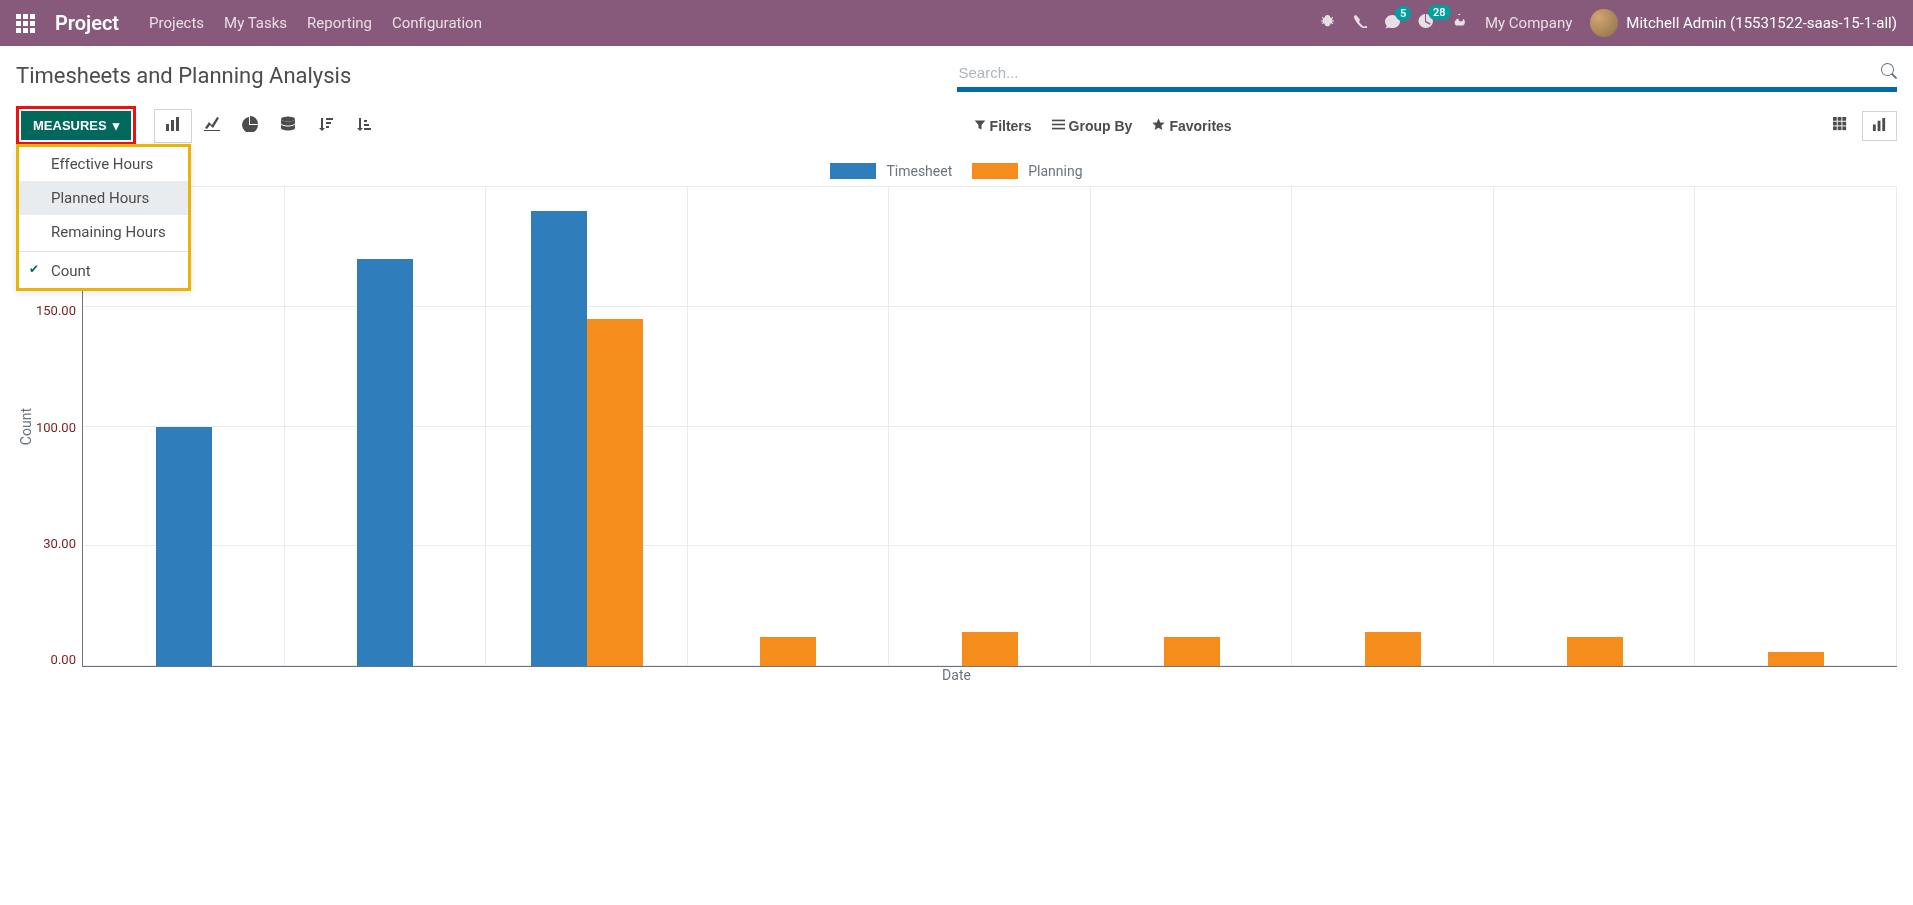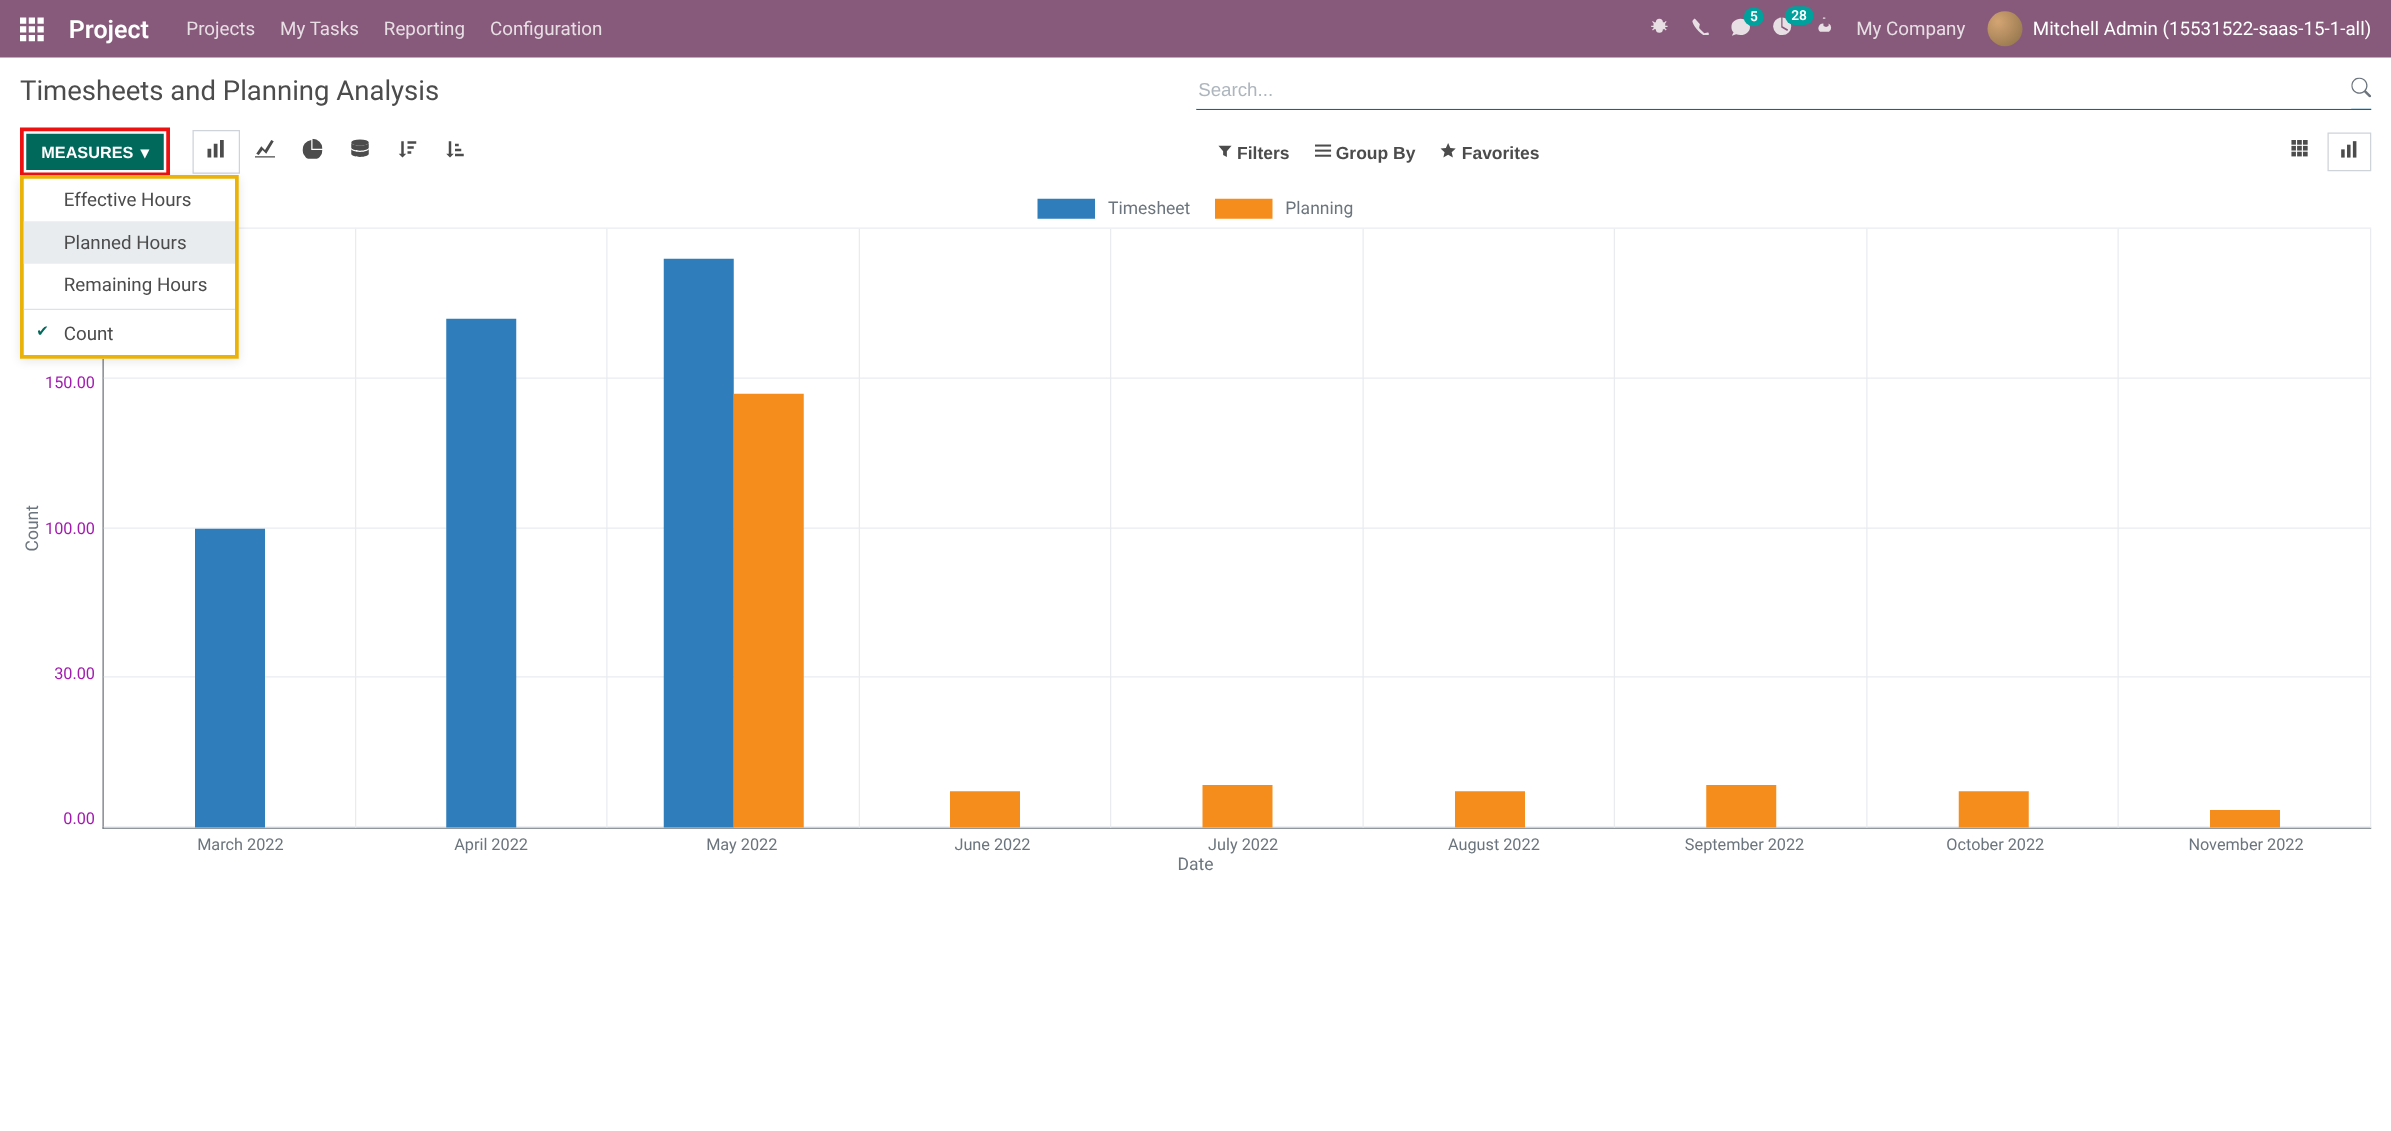--- a/index.html
+++ b/index.html
@@ -23,21 +23,21 @@
   .nav-icon { color: #e8dfe5; cursor: pointer; position: relative; font-size: 15px; }
   .badge { position: absolute; top: -8px; left: 10px; background: #00a09d; color: #fff; border-radius: 10px; padding: 1px 5px; font-size: 11px; font-weight: 600; }
   .avatar { width: 28px; height: 28px; border-radius: 50%; background: radial-gradient(circle at 30% 30%, #d4a574, #8b6f47); display:inline-block; }
   .user-block { display:flex; align-items:center; gap:8px; cursor:pointer; }
   .user-name { color:#fff; font-size:15px; }
   
   
   .control-panel { padding: 12px 16px 8px 16px; }
   .cp-top { display:flex; align-items:center; }
   .page-title { font-size: 22px; color: #4c4c4c; font-weight: 400; }
-  .search-area { margin-left:auto; width: 50%; display:flex; align-items:center; border-bottom:1px solid #0369a1; }
+  .search-area { margin-left:auto; width: 50%; display:flex; align-items:center; border-bottom:5px solid #0369a1; }
   .search-input { flex:1; border:none; outline:none; font-size:15px; padding:6px 2px; color:#495057; }
   .search-input::placeholder { color:#adb5bd; }
   .search-btn { background:none; border:none; cursor:pointer; color:#6c757d; font-size:16px; }
   
   .cp-bottom { display:flex; align-items:center; margin-top:14px; gap:12px; }
   .measures-btn {
     background:#00695c; color:#fff; border:none; padding:7px 12px;
     font-weight:700; font-size:13px; cursor:pointer; display:flex; align-items:center; gap:6px;
     text-transform:uppercase;
   }
@@ -65,21 +65,21 @@
   .dropdown-divider { height:1px; background:#dee2e6; margin:2px 0; }
   
   
   .chart-container { padding: 10px 16px 16px 16px; }
   .legend { display:flex; justify-content:center; gap:20px; margin-bottom:8px; }
   .legend-item { display:flex; align-items:center; gap:10px; font-size:14px; color:#6c757d; }
   .legend-swatch { width:46px; height:16px; }
   
   .axes-wrap { display:flex; }
   .ylabel { writing-mode:vertical-rl; transform:rotate(180deg); text-align:center; color:#6c757d; font-size:14px; padding:0 2px; align-self:center; }
-  .ytick-col { display:flex; flex-direction:column; justify-content:space-between; align-items:flex-end; padding-right:6px; color:#a21caf; font-size:13px; height:480px; }
+  .ytick-col { display:flex; flex-direction:column; justify-content:space-between; align-items:flex-end; padding-right:6px; color:#7f1d1d; font-size:13px; height:480px; }
   .plot {
     flex:1; height:480px; position:relative;
     border-left:1px solid #6c757d; border-bottom:1px solid #6c757d;
     display:flex; align-items:flex-end;
   }
   .gridline-h { position:absolute; left:0; right:0; height:1px; background:#e9ecef; }
   .gridline-v { position:absolute; top:0; bottom:0; width:1px; background:#e9ecef; }
   .category { flex:1; display:flex; justify-content:center; align-items:flex-end; gap:0; height:100%; position:relative; }
   .bar { width:56px; }
   .bar.timesheet { background:#2f7ebb; }
@@ -331,29 +331,14 @@
           <div class="gridline-v" style="right: 0px;"></div>
           <div class="bar planning" title="Planning: 12" style="height: 6%;"></div>
         </div>
         <div class="category">
           <div class="gridline-v" style="right: 0px;"></div>
           <div class="bar planning" title="Planning: 6" style="height: 3%;"></div>
         </div>
       </div>
   </div>
 
-  <div class="xticks">
-    <div style="width:20px"></div>
-    <div style="width:56px"></div>
-    <div class="xtick-row" id="xticks">
-        <div class="xtick">March 2022</div>
-        <div class="xtick">April 2022</div>
-        <div class="xtick">May 2022</div>
-        <div class="xtick">June 2022</div>
-        <div class="xtick">July 2022</div>
-        <div class="xtick">August 2022</div>
-        <div class="xtick">September 2022</div>
-        <div class="xtick">October 2022</div>
-        <div class="xtick">November 2022</div>
-      </div>
-  </div>
   <div class="xlabel">Date</div>
 </div>
 
 </body></html>

